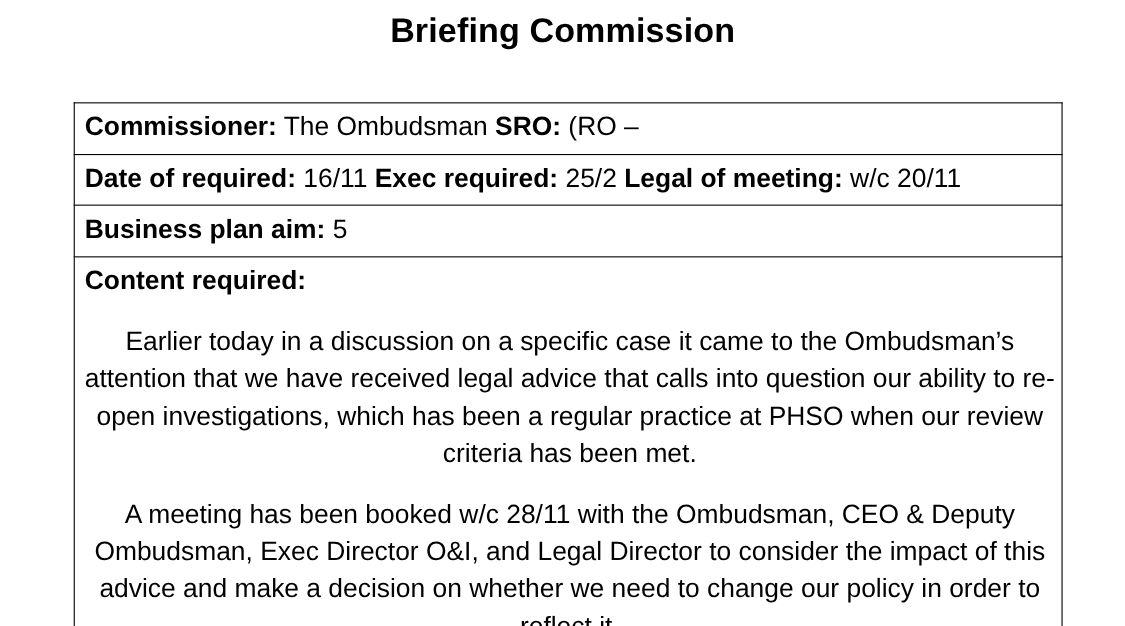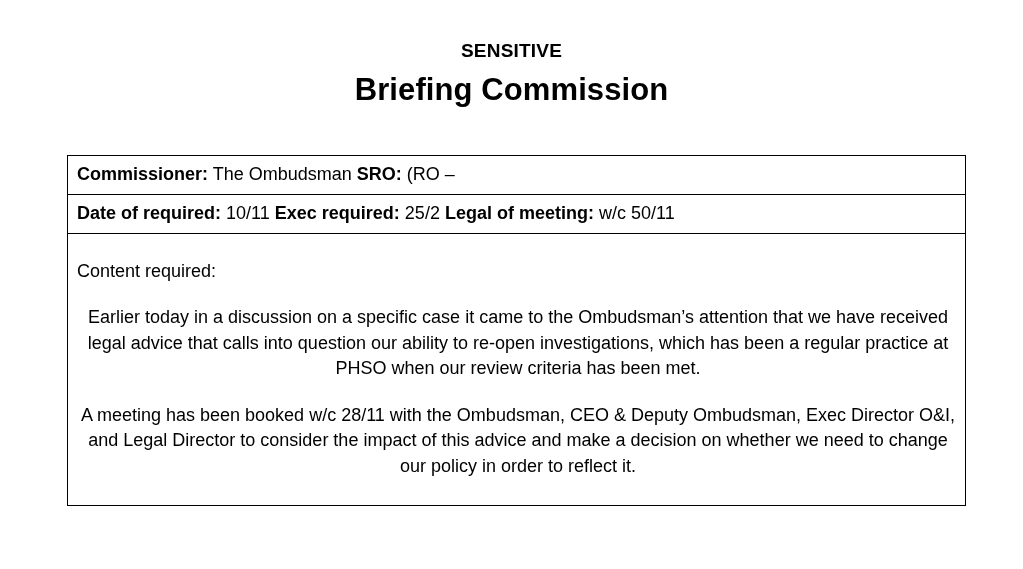--- a/index.html
+++ b/index.html
@@ -38,85 +38,89 @@
     margin: 47px 57px 0 67px;
   }
   table.brief {
     border-collapse: collapse;
     width: 899px;
     table-layout: fixed;
   }
   table.brief td {
     border: 1.5px solid #000000;
     padding: 7px 6px 8px 9px;
-    font-size: 18px;
+    font-size: 24px;
     line-height: 1.28;
     vertical-align: top;
   }
   .lbl {
     font-weight: bold;
   }
   .cell-inline span {
     display: inline;
   }
   .gap-a { display: inline-block; width: 96px; }
   .gap-b { display: inline-block; width: 60px; }
   .gap-c { display: inline-block; width: 38px; }
   .gap-d { display: inline-block; width: 62px; }
   .content-cell {
     padding-bottom: 14px !important;
     height: 250px;
   }
   .content-head {
-    font-weight: normal;
+    font-weight: bold;
     margin-bottom: 22px;
-    margin-top: 19px;
   }
   .content-para {
     margin: 0 0 21px 0;
     line-height: 1.42;
     text-align: center;
   }
   .content-para:last-child {
     margin-bottom: 0;
   }
 </style>
 </head>
 <body>
 
 <div class="page">
 
-  <div class="classification">SENSITIVE</div>
   <div class="doc-title">Briefing Commission</div>
 
   <div class="table-wrap">
     <table class="brief">
       <tbody>
         <tr>
           <td class="cell-inline">
             <span class="lbl">Commissioner:</span>
             <span>The Ombudsman</span>
             <span class="gap-a"></span>
             <span class="lbl">SRO:</span>
             <span class="gap-b"></span>
             <span>(RO –</span>
           </td>
         </tr>
         <tr>
           <td class="cell-inline">
             <span class="lbl">Date of required:</span>
             <span class="gap-c"></span>
-            <span>10/11</span>
+            <span>16/11</span>
             <span class="gap-d"></span>
             <span class="lbl">Exec required:</span>
             <span class="gap-c"></span>
             <span>25/2</span>
             <span class="gap-d"></span>
             <span class="lbl">Legal of meeting:</span>
-            <span>w/c 50/11</span>
+            <span>w/c 20/11</span>
+          </td>
+        </tr>
+        <tr>
+          <td class="cell-inline">
+            <span class="lbl">Business plan aim:</span>
+            <span>5</span>
           </td>
         </tr>
         <tr>
           <td class="content-cell">
             <div class="content-head">Content required:</div>
             <p class="content-para">Earlier today in a discussion on a specific case it came to the Ombudsman’s attention that we have received legal advice that calls into question our ability to re-open investigations, which has been a regular practice at PHSO when our review criteria has been met.</p>
             <p class="content-para">A meeting has been booked w/c 28/11 with the Ombudsman, CEO &amp; Deputy Ombudsman, Exec Director O&amp;I, and Legal Director to consider the impact of this advice and make a decision on whether we need to change our policy in order to reflect it.</p>
           </td>
         </tr>
       </tbody>

